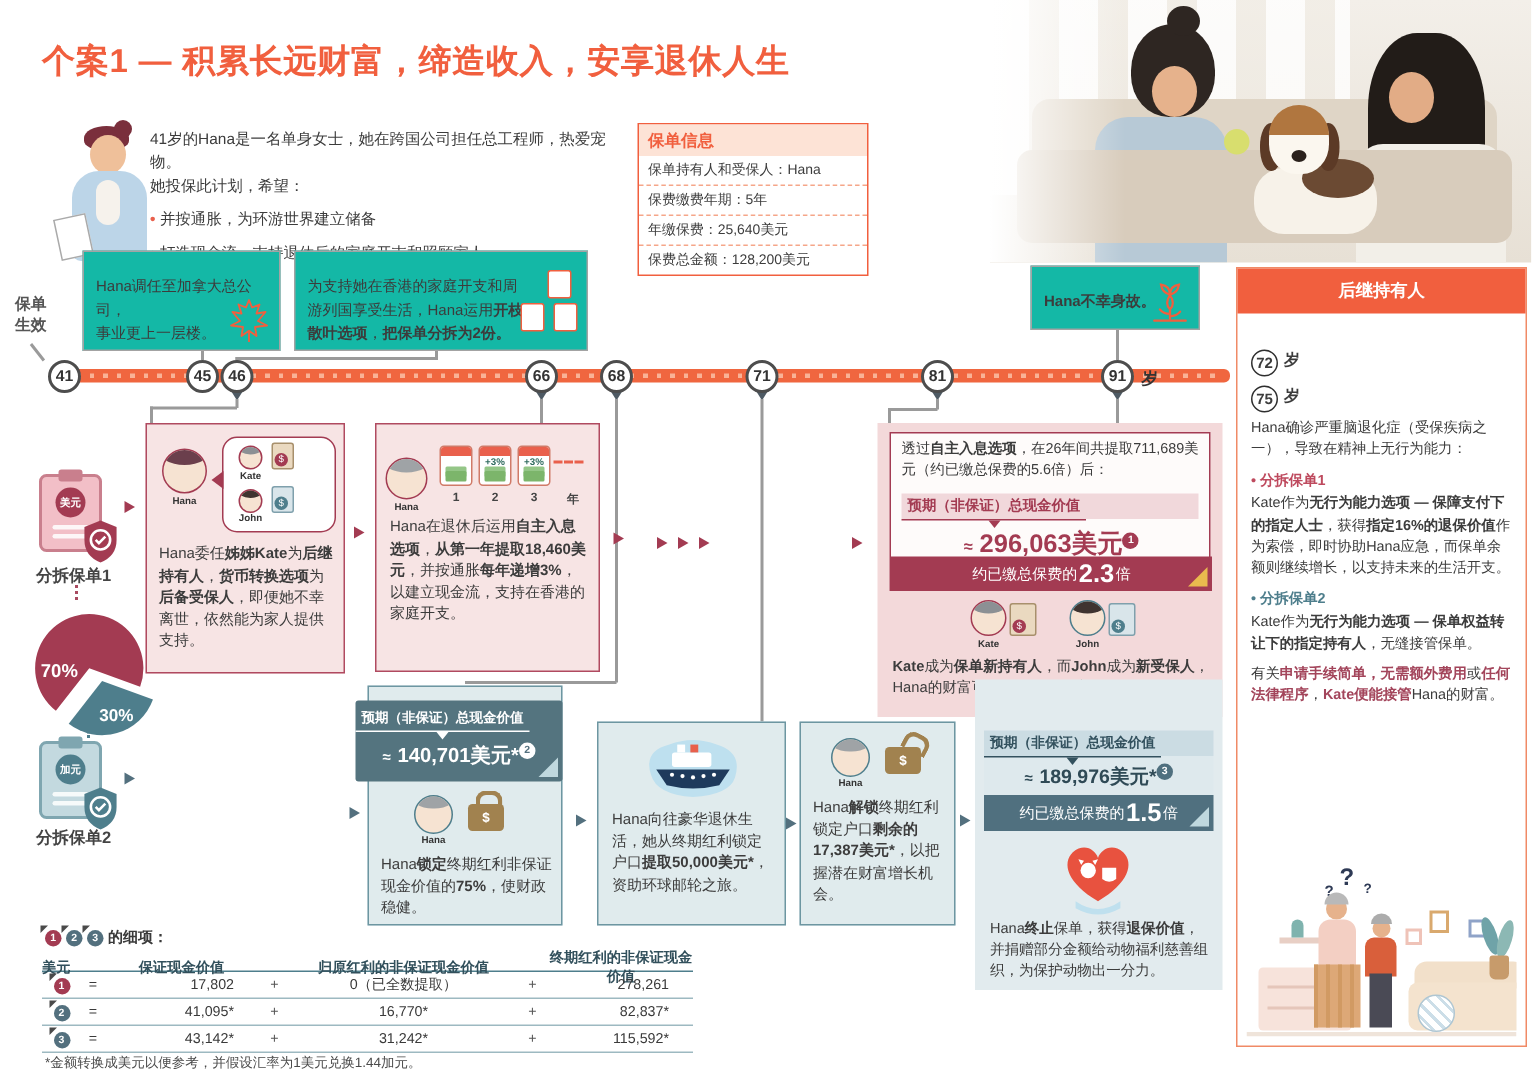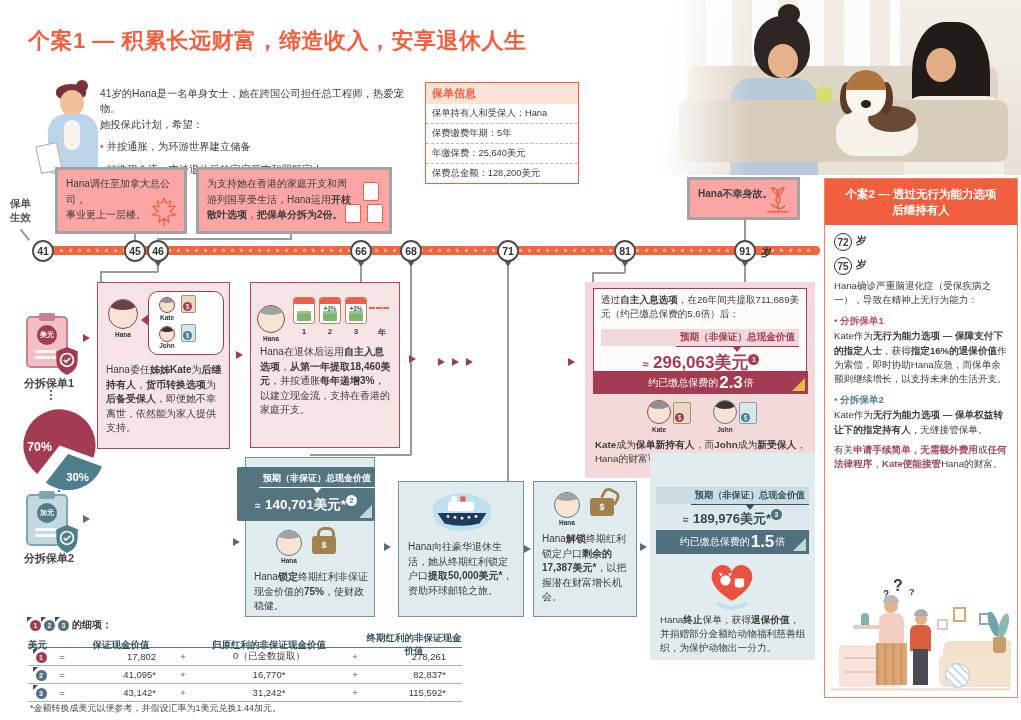--- a/index.html
+++ b/index.html
@@ -40,21 +40,21 @@
   .pw2-body{position:absolute;left:244px;top:96px;width:100px;height:79px;background:#F2EFE8;border-radius:18px 18px 0 0}
   .dog-body{position:absolute;left:176px;top:112px;width:82px;height:44px;background:#F7F2E9;border-radius:20px}
   .dog-patch{position:absolute;left:208px;top:106px;width:48px;height:26px;background:#6B4A33;border-radius:50%}
   .dog-head{position:absolute;left:186px;top:72px;width:40px;height:44px;background:#FBF7EF;border-radius:45%}
   .dog-cap{position:absolute;left:186px;top:70px;width:40px;height:20px;background:#B0763F;border-radius:20px 20px 0 0}
   .dog-ear{position:absolute;width:15px;height:32px;background:#5C3A26;border-radius:48%}
   .dog-nose{position:absolute;left:201px;top:100px;width:10px;height:8px;background:#2A211C;border-radius:50%}
   .ball{position:absolute;left:156px;top:86px;width:17px;height:17px;border-radius:50%;background:#D8DE6E}
   .ph-fade{position:absolute;left:0;top:0;width:90px;height:175px;background:linear-gradient(90deg,#fff,rgba(255,255,255,0))}
   
-  .gbox{background:#fca5a5;border:3px solid #a3a3a3;font-size:10px;line-height:1.55;padding:6px 8px;box-sizing:border-box}
+  .gbox{background:#14b8a6;border:1px solid #a3a3a3;font-size:10px;line-height:1.55;padding:16px 8px;box-sizing:border-box}
   
   .tl-band{left:36px;top:246px;width:784px;height:9px;background:#F0663F;border-radius:4px}
   .tl-band::after{content:"";position:absolute;left:6px;right:6px;top:3px;height:3px;
     background:repeating-linear-gradient(90deg,#F9B296 0 3px,transparent 3px 9px)}
   .age{width:22px;height:22px;border-radius:50%;background:#fff;border:2px solid #4D4D4D;box-sizing:border-box;
        display:flex;align-items:center;justify-content:center;font-size:10.5px;font-weight:700;color:#333;z-index:5}
   .suffix{font-size:11px;font-weight:700;color:#333}
   .pin{width:0;height:0;border-left:5px solid transparent;border-right:5px solid transparent;border-top:8px solid #4E5A64}
   .ln{background:#9A9A9A}
   
@@ -109,21 +109,21 @@
   .cal .pct{position:absolute;top:7px;left:0;width:100%;text-align:center;font-size:6.5px;font-weight:700;color:#2F6B5E}
   .cal .mny{position:absolute;left:3px;right:3px;bottom:2px;height:7px;background:#7CB56B;border-radius:1px;box-shadow:0 -3px 0 #94C687}
   .callbl{position:absolute;font-size:8px;font-weight:700;color:#444;text-align:center;width:22px}
   .lock{position:absolute;width:24px;height:18px;background:#A1824F;border-radius:3px;color:#fff;font-size:9px;font-weight:700;
         display:flex;align-items:center;justify-content:center}
   .lock::before{content:"";position:absolute;top:-9px;left:5px;width:12px;height:10px;border:3px solid #A1824F;border-bottom:none;border-radius:7px 7px 0 0}
   .lock.open::before{left:12px;transform:rotate(28deg)}
   .ccur{position:absolute;width:18px;height:18px;border-radius:50%;background:#4E7E8C;color:#fff;font-size:6.5px;font-weight:700;
         display:flex;align-items:center;justify-content:center}
   
-  .vh{text-align:right;font-weight:700}
+  .vh{text-align:left;font-weight:700}
   .vh .u{display:inline-block;border-bottom:1px solid currentColor;padding:0 4px 2px;position:relative}
   .vh .u::after{content:"";position:absolute;left:50%;margin-left:-4px;bottom:-6px;border-left:4px solid transparent;border-right:4px solid transparent;border-top:5px solid currentColor}
   .strip{background:#A33B52;color:#fff;display:flex;align-items:center;justify-content:center;font-size:10px;position:relative}
   .strip .big{font-size:17px;font-weight:700;margin:0 1px}
   .fold{position:absolute;right:3px;bottom:3px;width:0;height:0;border-left:13px solid transparent;border-bottom:13px solid #E9BA4E}
   .fold.lb{border-bottom-color:#BFD8DE}
   .badge{background:#54747F;color:#fff;border-radius:2px}
   
   .c2{left:824px;top:178px;width:194px;height:520px;border:1.5px solid #F08A66;background:#fff;box-sizing:border-box}
   .c2h{background:#F15F3E;color:#fff;font-weight:700;font-size:11.5px;text-align:center;padding:7px 4px;line-height:1.4}
@@ -431,21 +431,20 @@
       <circle cx="23" cy="22" r="5.5" fill="#fff"></circle>
       <path d="M18 18 l-2 -4 l4 1 z M28 18 l2 -4 l-4 1 z" fill="#fff"></path>
       <path d="M33 20 h10 v8 q-5 4 -10 0 z" fill="#fff"></path>
       <path d="M14 44 Q30 55 46 44 L46 49 Q30 58 14 49Z" fill="#BFE0EE"></path>
     </svg>
     <div class="abs txt" style="left:10px;top:160px;width:146px;font-size:9.7px"><span>Hana</span><span class="b">终止</span><span>保单，获得</span><span class="b">退保价值</span><span>，并捐赠部分金额给动物福利慈善组织，为保护动物出一分力。</span></div>
   </div>
 
   <div class="abs c2">
     <div class="c2h">
-      <div>个案2 — 透过无行为能力选项</div>
         <div>后继持有人</div>
     </div>
     <div class="c2b">
       <div class="agerow">
         <span class="ac">72</span>
           <span>岁</span>
       </div>
       <div class="agerow">
         <span class="ac">75</span>
           <span>岁</span>

